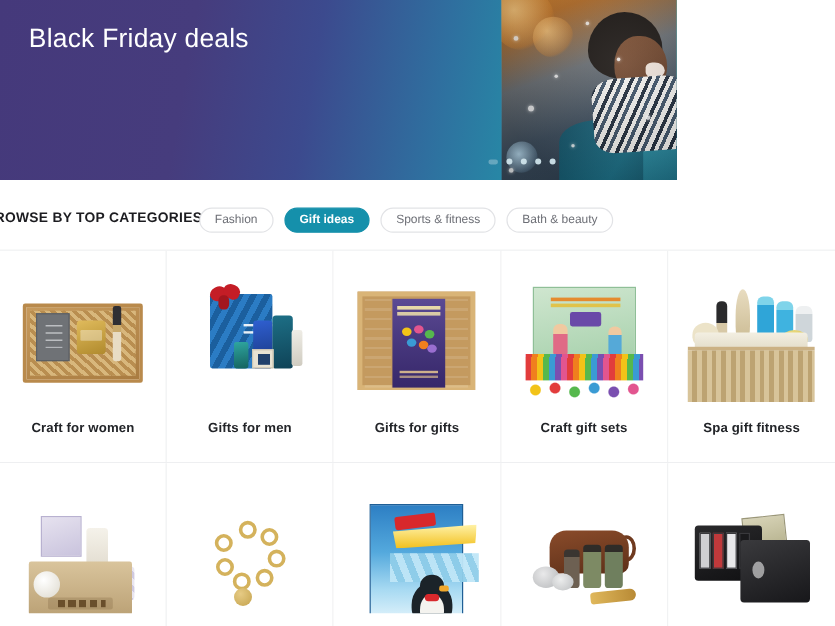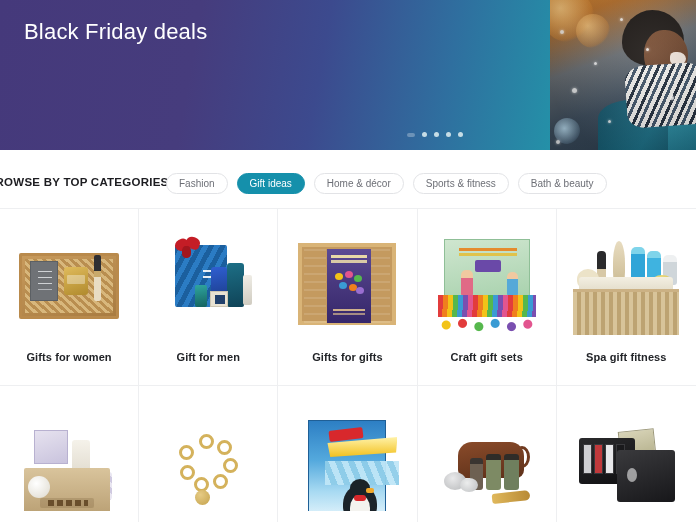--- a/index.html
+++ b/index.html
@@ -7,21 +7,21 @@
     width: 696px; height: 522px;
     font-family: "Liberation Sans", sans-serif;
     background: #ffffff;
     overflow: hidden;
   }
   .page { position: relative; width: 696px; height: 522px; overflow: hidden; }
 
   
   .hero {
     position: relative;
-    width: 696px; height: 150px;
+    width: 564px; height: 150px;
     background: linear-gradient(100deg, #45397b 0%, #463c7d 28%, #3c4a8e 46%, #2f6f9f 64%, #2491a8 80%, #24a8ab 92%, #2bb3ae 100%);
     overflow: hidden;
   }
   .hero-photo {
     position: absolute; top: 0; right: 0;
     width: 146px; height: 155px;
     overflow: hidden;
     background: linear-gradient(160deg, #d8872f 0%, #b9712b 12%, #6a6f74 38%, #3e4e5e 62%, #26384a 100%);
   }
   .hero-photo .bokeh {
@@ -118,21 +118,21 @@
     position: absolute; left: 166px; top: 173px;
     display: flex; gap: 9px; align-items: center;
   }
   .pill {
     height: 21px; padding: 0 12px; border-radius: 11px;
     border: 1px solid #e2e3e6; background: #ffffff;
     color: #6d6f76; font-size: 10px; line-height: 19px;
     white-space: nowrap; cursor: pointer;
   }
   .pill.active {
-    background: #1590ab; border-color: #1590ab; color: #ffffff; font-weight: 400;
+    background: #1590ab; border-color: #1590ab; color: #ffffff; font-weight: 700;
   }
 
   
   .grid {
     position: absolute; left: 0; top: 208px; width: 696px;
     border-top: 1px solid #eeeff1;
   }
   .row {
     display: flex; width: 696px; height: 177px;
     border-bottom: 1px solid #eeeff1;
@@ -388,21 +388,20 @@
     </div>
   </div>
 
   <div class="catbar"></div>
 
   <div class="cat-label">BROWSE BY TOP CATEGORIES</div>
 
   <div class="pills">
     <div class="pill">Fashion</div>
     <div class="pill active">Gift ideas</div>
-    <div class="pill">Home &amp; décor</div>
     <div class="pill">Sports &amp; fitness</div>
     <div class="pill">Bath &amp; beauty</div>
   </div>
 
   <div class="grid">
 
     <div class="row">
 
       <div class="cell">
         <div class="thumb">
@@ -410,21 +409,21 @@
             <div class="w-box">
                 <div class="w-shred"></div>
               </div>
             <div class="w-card">
                 <i></i>
               </div>
             <div class="w-jar"></div>
             <div class="w-brush"></div>
           </div>
         </div>
-        <div class="cell-label">Gifts for women</div>
+        <div class="cell-label">Craft for women</div>
       </div>
 
       <div class="cell">
         <div class="thumb">
           <div class="art">
             <div class="m-box">
                 <div class="m-label">
                   <i></i>
                   <i></i>
                 </div>
@@ -434,21 +433,21 @@
                 <span></span>
                 <span></span>
               </div>
             <div class="m-s1"></div>
             <div class="m-t1"></div>
             <div class="m-t2"></div>
             <div class="m-s2"></div>
             <div class="m-s3"></div>
           </div>
         </div>
-        <div class="cell-label">Gift for men</div>
+        <div class="cell-label">Gifts for men</div>
       </div>
 
       <div class="cell">
         <div class="thumb">
           <div class="art">
             <div class="k-frame">
               <div class="k-left"></div>
               <div class="k-right"></div>
               <div class="k-center">
                 <div class="k-title"></div>

